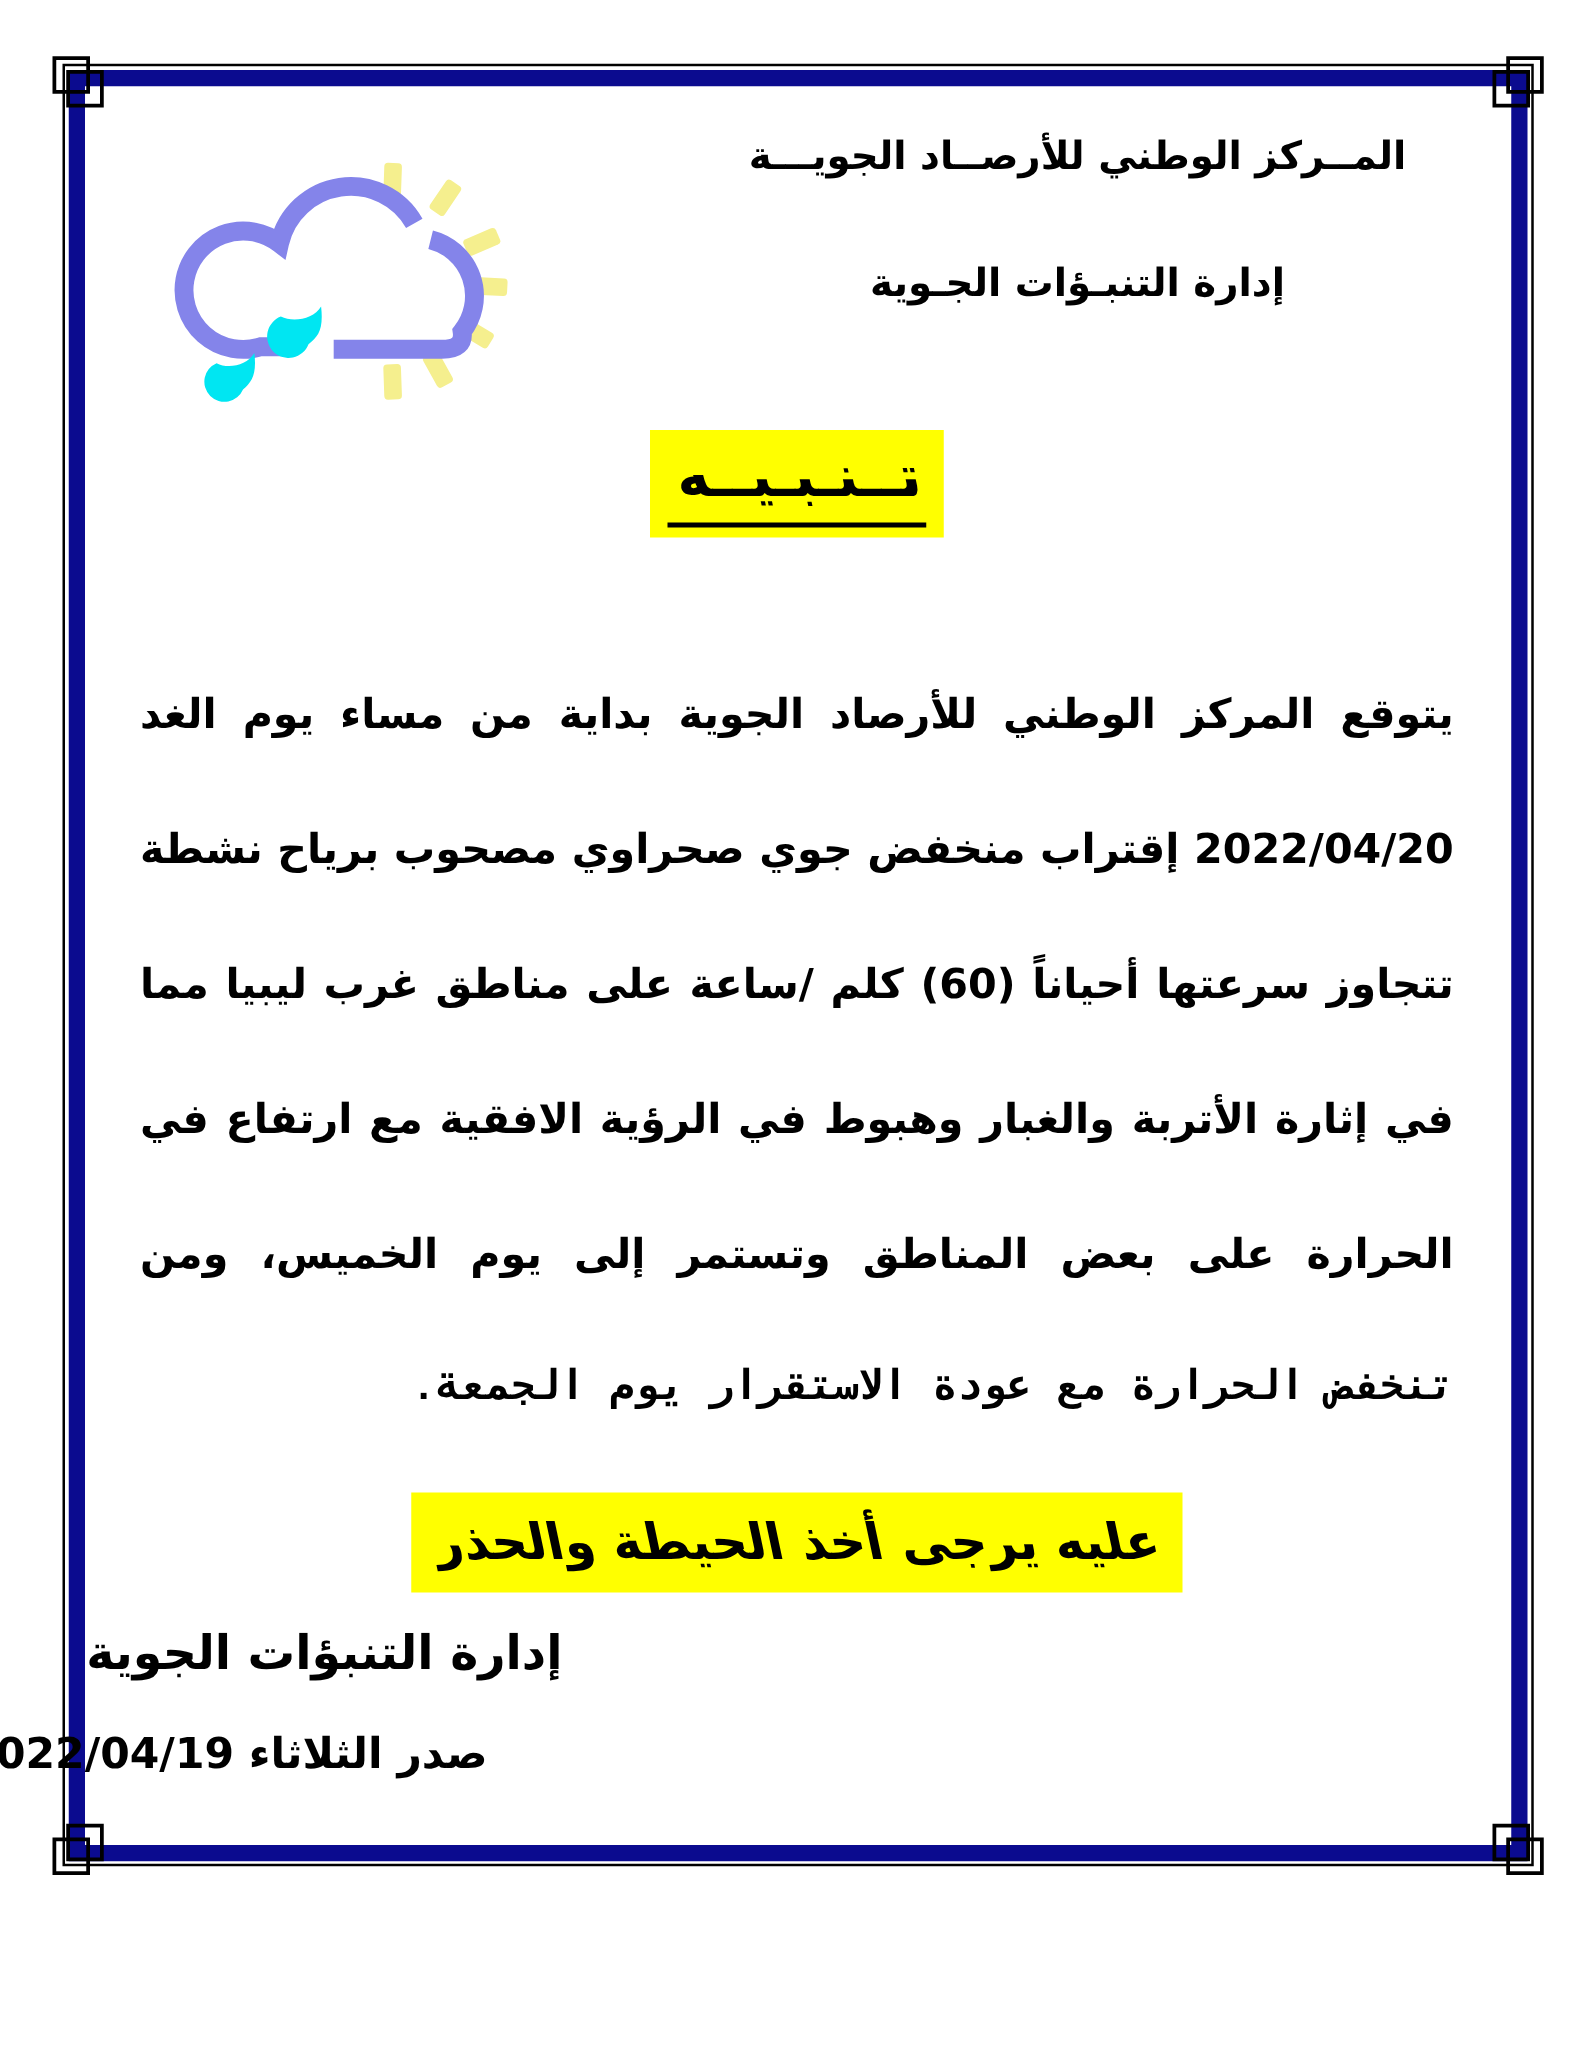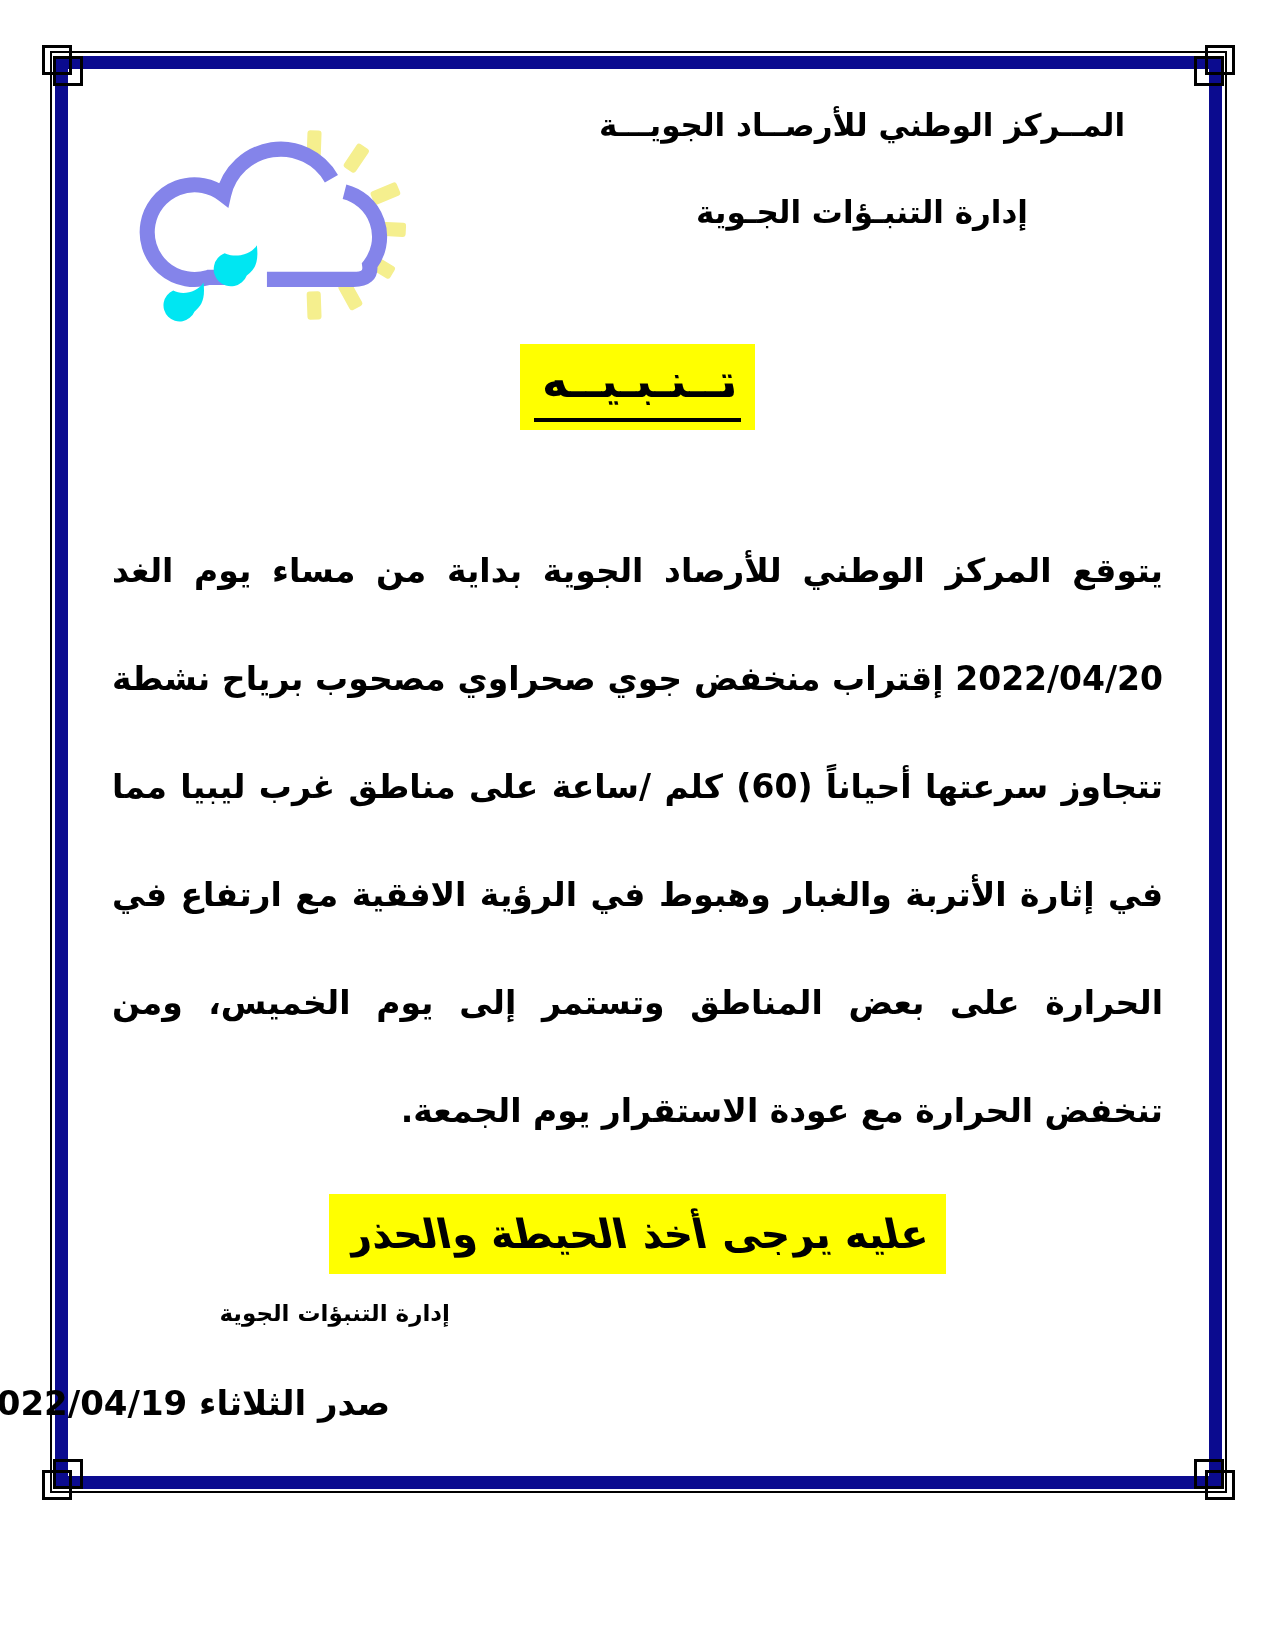--- a/index.html
+++ b/index.html
@@ -18,45 +18,45 @@
   .bl-a{left:42px;bottom:44px}.bl-b{left:53px;bottom:55px}
   .br-a{right:40px;bottom:44px}.br-b{right:51px;bottom:55px}
 
   
   .logo{position:absolute; left:138px; top:116px; width:272px; height:212px;}
 
   
   .header{position:absolute; top:100px; left:542px; width:640px; text-align:center;
     direction:rtl; font-weight:bold;}
   .header .h1{font-size:31px; line-height:50px;}
-  .header .h2{font-size:31px; line-height:50px; margin-top:37px;}
+  .header .h2{font-size:31px; line-height:50px; margin-top:52px;}
 
   
   .title-row{position:absolute; top:344px; left:0; width:100%; text-align:center; direction:rtl;}
   .hl{background:#ffff00; display:inline-block;}
   .title-hl{padding:10px 14px 8px;}
   .title-ul{display:inline-block; border-bottom:4px solid #000; padding:0 6px 10px;}
   .title-text{display:inline-block; font-size:46px; font-weight:bold;
     transform:skewX(12deg); white-space:nowrap;}
 
   
   .body-text{position:absolute; left:112px; top:517px; width:1051px; direction:rtl;}
   .bline{font-size:33px; font-weight:bold; height:108px; line-height:108px;
     text-align:justify; text-align-last:justify; overflow:hidden; white-space:normal;}
-  .bline.last{text-align:right; text-align-last:right;}
+  .bline.last{text-align:right; text-align-last:right;font-family:Liberation Mono, monospace;}
 
   
   .warning-row{position:absolute; top:1194px; left:0; width:100%; text-align:center; direction:rtl;}
   .warning-hl{padding:6px 18px;}
   .warning-text{display:inline-block; font-size:40px; font-weight:bold;
     line-height:68px; transform:skewX(12deg); white-space:nowrap;}
 
   
   .footer-dept{position:absolute; top:1300px; right:825px; direction:rtl;
-    font-size:23px; font-weight:bold; white-space:nowrap;}
+    font-size:38px; font-weight:bold; white-space:nowrap;}
   .footer-date{position:absolute; top:1383px; right:885px; direction:rtl;
     font-size:34px; font-weight:bold; white-space:nowrap;}
 </style>
 </head>
 <body>
 
 <div class="page">
 
   <div class="frame-black"></div>
   <div class="frame-navy"></div>

